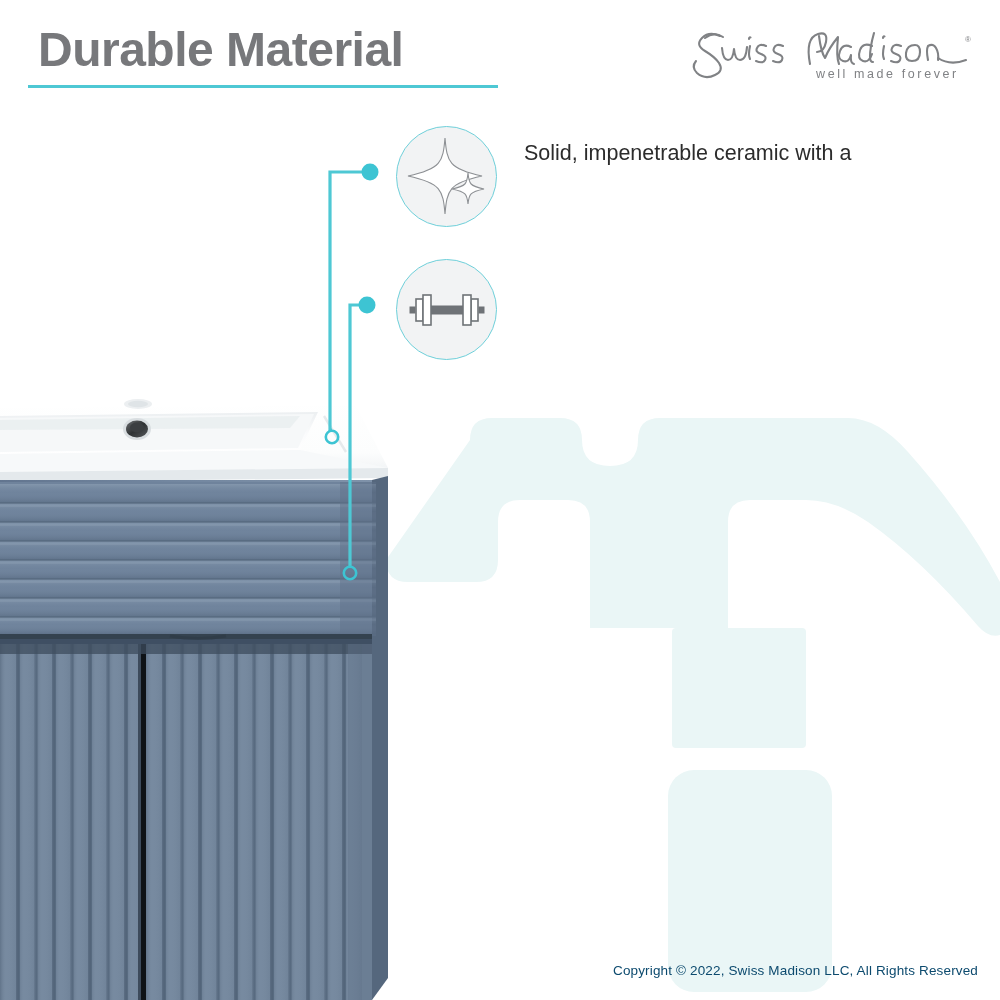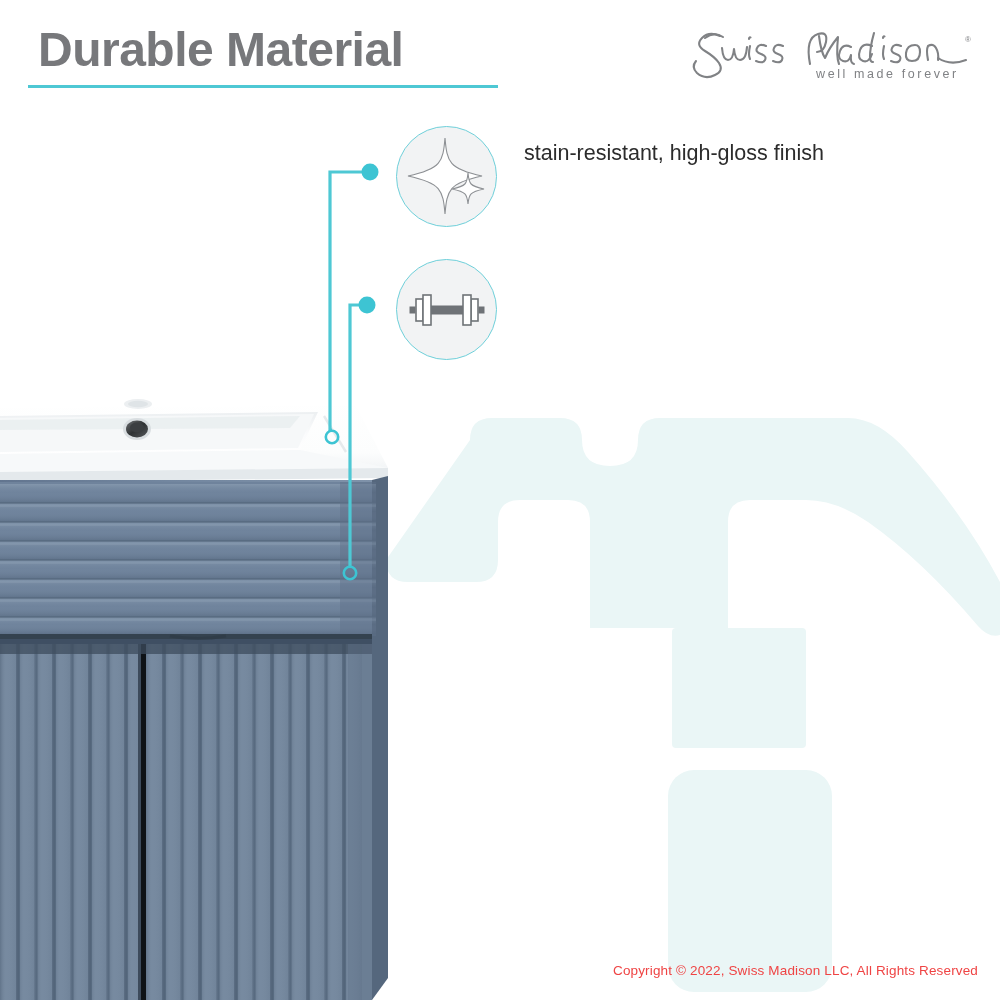--- a/index.html
+++ b/index.html
@@ -51,21 +51,21 @@
     position:absolute; left:128px; top:12px;
     width:400px;
     font-size:21.5px; line-height:31px;
     color:#2c2c2c; font-weight:400;
   }
   .feature-text span { display:block; white-space:nowrap; }
 
   
   #footer-copyright {
     position:absolute; right:22px; bottom:22px;
-    font-size:13.5px; color:#ef4444; letter-spacing:0.15px;
+    font-size:13.5px; color:#0c4a6e; letter-spacing:0.15px;
     white-space:nowrap; z-index:5;
   }
 </style>
 </head>
 <body>
 
 <svg id="watermark" viewBox="0 0 1000 1000" xmlns="http://www.w3.org/2000/svg">
   <g fill="#eaf6f6">
 
     <path d="M 470 440
@@ -325,21 +325,21 @@
 
         <path d="M64 39
                  C 65 50 66 52 80 55
                  C 66 58 65 60 64 70
                  C 63 60 62 58 48 55
                  C 62 52 63 50 64 39 Z"></path>
       </g>
     </svg>
   </div>
   <div class="feature-text">
-    <span>stain-resistant, high-gloss finish</span>
+    <span>Solid, impenetrable ceramic with a</span>
   </div>
 </div>
 
 <div class="feature" id="feature-1">
   <div class="feature-icon">
     <svg width="86" height="86" viewBox="0 0 86 86" xmlns="http://www.w3.org/2000/svg">
       <g fill="#6f7377" stroke="#6f7377" stroke-width="1">
 
         <rect x="26" y="39" width="34" height="8" fill="#6f7377"></rect>
 

